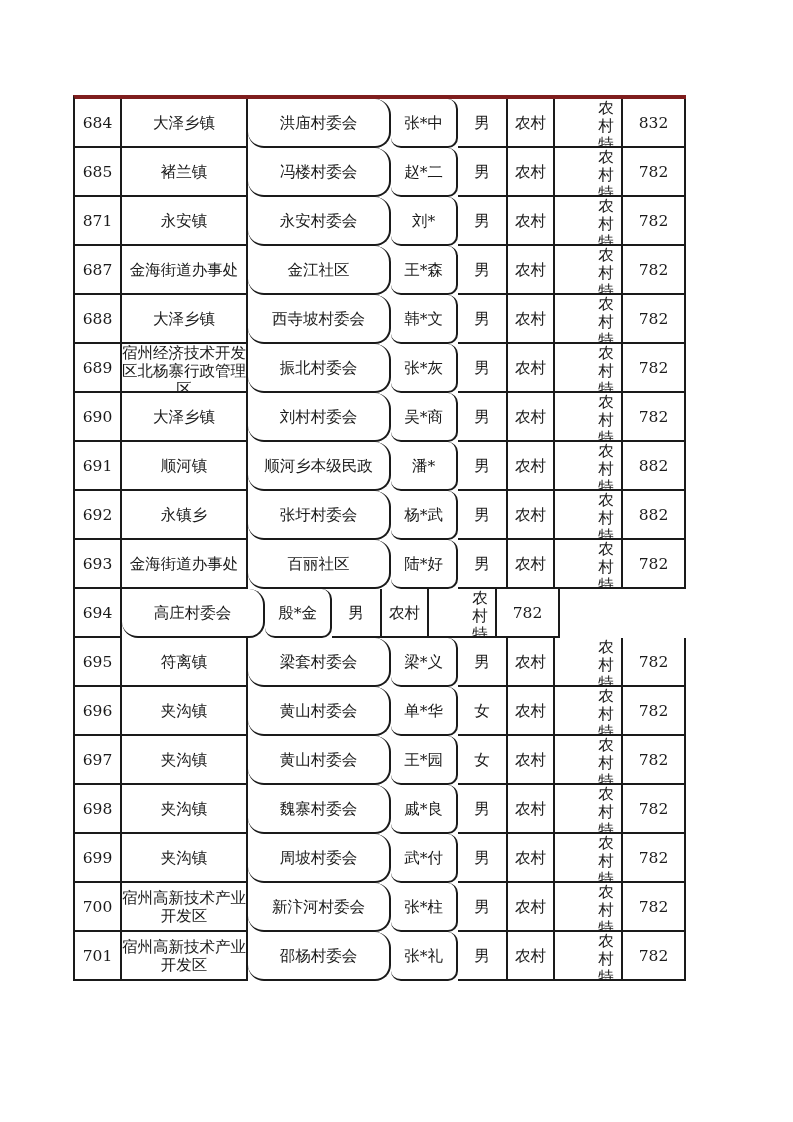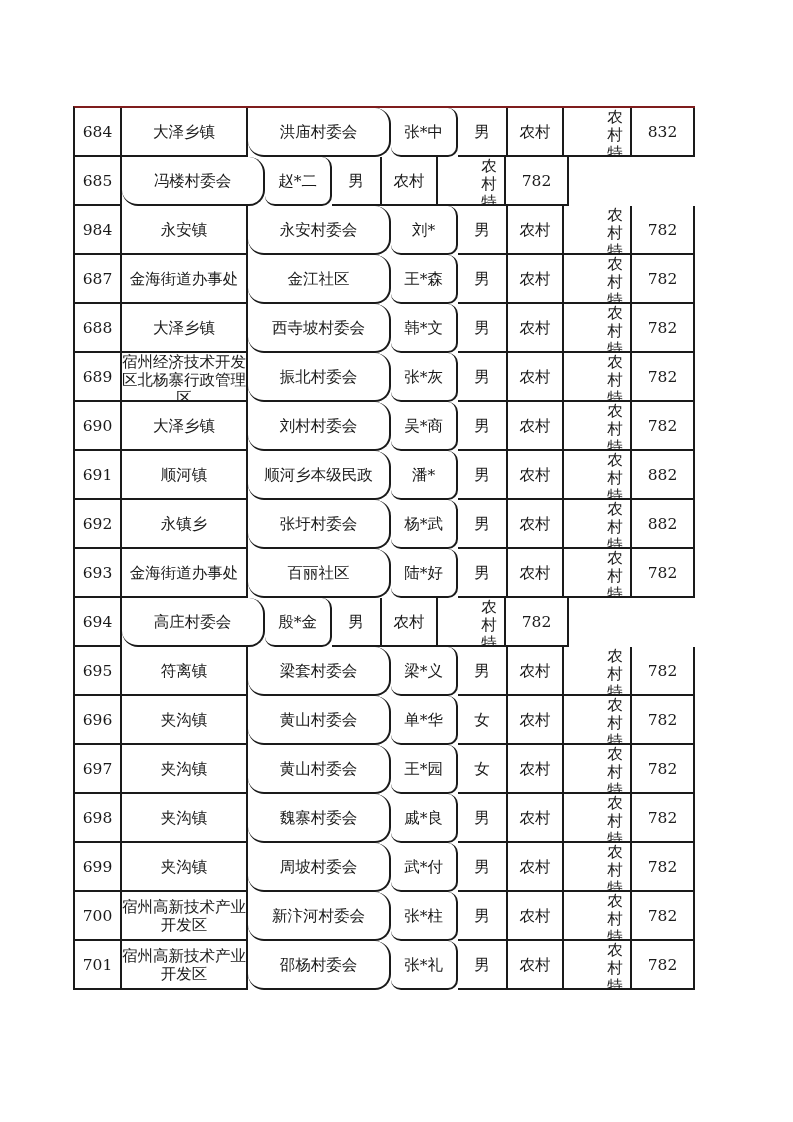--- a/index.html
+++ b/index.html
@@ -9,22 +9,22 @@
     width: 793px;
     height: 1122px;
     background: #ffffff;
     overflow: hidden;
     font-family: "DejaVu Serif", "Liberation Serif", serif;
     color: #1a1a1a;
   }
   .table {
     position: absolute;
     left: 73px;
-    top: 106px;
-    border-top: 2px solid #7f1d1d;
+    top: 95px;
+    border-top: 4px solid #7f1d1d;
     border-left: 2px solid #1a1a1a;
   }
   .row { display: flex; }
   .cell {
     box-sizing: border-box;
     height: 49px;
     border-right: 2px solid #1a1a1a;
     border-bottom: 2px solid #1a1a1a;
     display: flex;
     align-items: center;
@@ -33,50 +33,51 @@
     overflow: hidden;
     font-size: 15.5px;
     line-height: 18px;
     word-break: break-word;
   }
   .c-seq      { width: 47px; }
   .c-township { width: 126px; }
   .c-village  { width: 143px; border-radius: 16px; }
   .c-name     { width: 67px; border-radius: 10px; }
   .c-gender   { width: 50px; }
-  .c-area     { width: 56px; }
+  .c-area     { width: 47px; }
   .c-category { width: 68px; padding-left: 36px; }
   .c-amount   { width: 63px; }
 </style>
 </head>
 <body>
 
 <div class="page">
   <div class="table">
       <div class="row">
     <div class="cell c-seq">684</div>
     <div class="cell c-township">大泽乡镇</div>
     <div class="cell c-village">洪庙村委会</div>
     <div class="cell c-name">张*中</div>
     <div class="cell c-gender">男</div>
     <div class="cell c-area">农村</div>
     <div class="cell c-category" style="align-items: flex-start;">农村特困人员集中供养</div>
     <div class="cell c-amount">832</div>
   </div>
       <div class="row">
     <div class="cell c-seq">685</div>
+    <div class="cell c-township">褚兰镇</div>
     <div class="cell c-village">冯楼村委会</div>
     <div class="cell c-name">赵*二</div>
     <div class="cell c-gender">男</div>
     <div class="cell c-area">农村</div>
     <div class="cell c-category" style="align-items: flex-start;">农村特困人员分散供养</div>
     <div class="cell c-amount">782</div>
   </div>
       <div class="row">
-    <div class="cell c-seq">984</div>
+    <div class="cell c-seq">871</div>
     <div class="cell c-township">永安镇</div>
     <div class="cell c-village">永安村委会</div>
     <div class="cell c-name">刘*</div>
     <div class="cell c-gender">男</div>
     <div class="cell c-area">农村</div>
     <div class="cell c-category" style="align-items: flex-start;">农村特困人员分散供养</div>
     <div class="cell c-amount">782</div>
   </div>
       <div class="row">
     <div class="cell c-seq">687</div>

